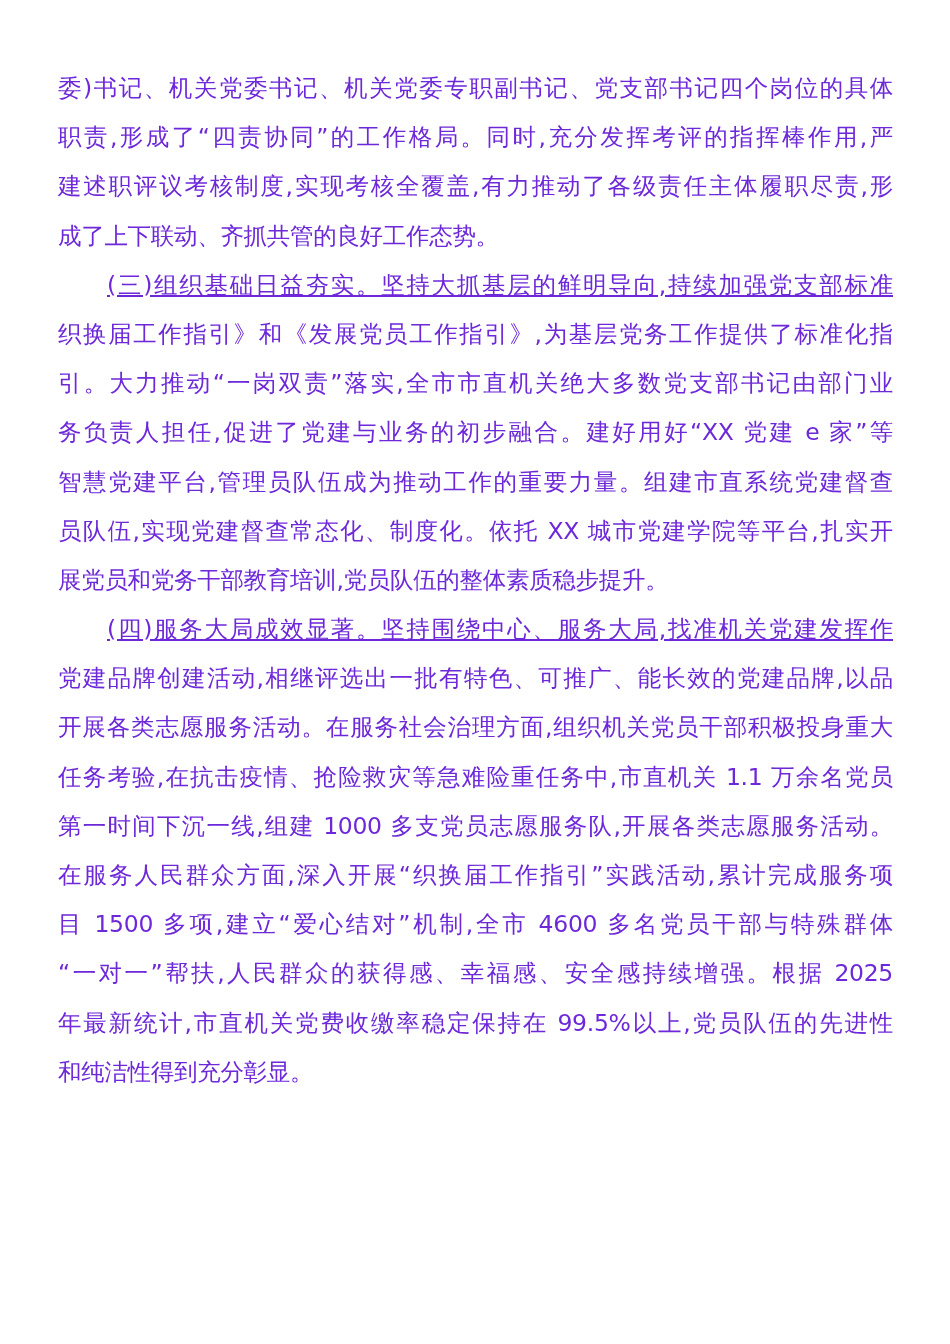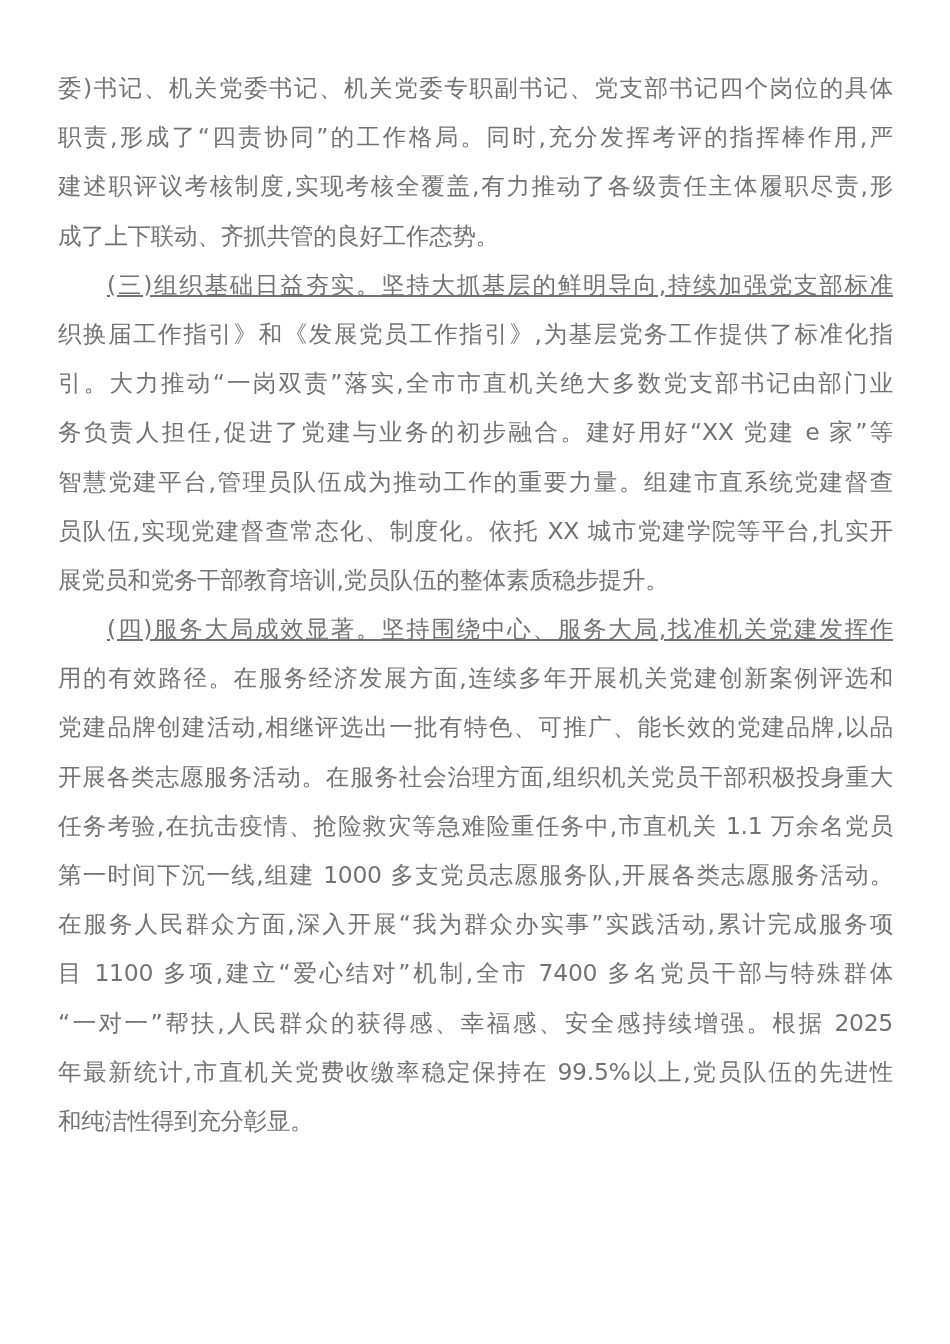--- a/index.html
+++ b/index.html
@@ -1,20 +1,20 @@
 <!DOCTYPE html>
 <html><head>
 <meta charset="utf-8">
 <style>
   html, body { margin: 0; padding: 0; background: #ffffff; }
   body { width: 950px; height: 1344px; position: relative; overflow: hidden; }
   .page {
     position: absolute; left: 58px; top: 68px; width: 835px;
     font-family: "DejaVu Sans", sans-serif;
-    font-size: 23.5px; color: #737373;
+    font-size: 23.5px; color: #6d28d9;
   }
   .line {
     height: 49.2px; line-height: 40px;
     white-space: nowrap;
     text-align: justify; text-align-last: justify;
     letter-spacing: -0.3px;
   }
   .line.last { text-align-last: left; }
   .indent { padding-left: 49px; text-decoration: underline; }
 </style>
@@ -35,25 +35,24 @@
     <div class="line">织换届工作指引》和《发展党员工作指引》,为基层党务工作提供了标准化指</div>
     <div class="line">引。大力推动“一岗双责”落实,全市市直机关绝大多数党支部书记由部门业</div>
     <div class="line">务负责人担任,促进了党建与业务的初步融合。建好用好“XX 党建 e 家”等</div>
     <div class="line">智慧党建平台,管理员队伍成为推动工作的重要力量。组建市直系统党建督查</div>
     <div class="line">员队伍,实现党建督查常态化、制度化。依托 XX 城市党建学院等平台,扎实开</div>
     <div class="line last">展党员和党务干部教育培训,党员队伍的整体素质稳步提升。</div>
   </div>
 
   <div>
     <div class="line indent">(四)服务大局成效显著。坚持围绕中心、服务大局,找准机关党建发挥作</div>
-    <div class="line">用的有效路径。在服务经济发展方面,连续多年开展机关党建创新案例评选和</div>
     <div class="line">党建品牌创建活动,相继评选出一批有特色、可推广、能长效的党建品牌,以品</div>
     <div class="line">开展各类志愿服务活动。在服务社会治理方面,组织机关党员干部积极投身重大</div>
     <div class="line">任务考验,在抗击疫情、抢险救灾等急难险重任务中,市直机关 1.1 万余名党员</div>
     <div class="line">第一时间下沉一线,组建 1000 多支党员志愿服务队,开展各类志愿服务活动。</div>
-    <div class="line">在服务人民群众方面,深入开展“我为群众办实事”实践活动,累计完成服务项</div>
-    <div class="line">目 1100 多项,建立“爱心结对”机制,全市 7400 多名党员干部与特殊群体</div>
+    <div class="line">在服务人民群众方面,深入开展“织换届工作指引”实践活动,累计完成服务项</div>
+    <div class="line">目 1500 多项,建立“爱心结对”机制,全市 4600 多名党员干部与特殊群体</div>
     <div class="line">“一对一”帮扶,人民群众的获得感、幸福感、安全感持续增强。根据 2025</div>
     <div class="line">年最新统计,市直机关党费收缴率稳定保持在 99.5%以上,党员队伍的先进性</div>
     <div class="line last">和纯洁性得到充分彰显。</div>
   </div>
 
 </div>
 
 </body></html>

